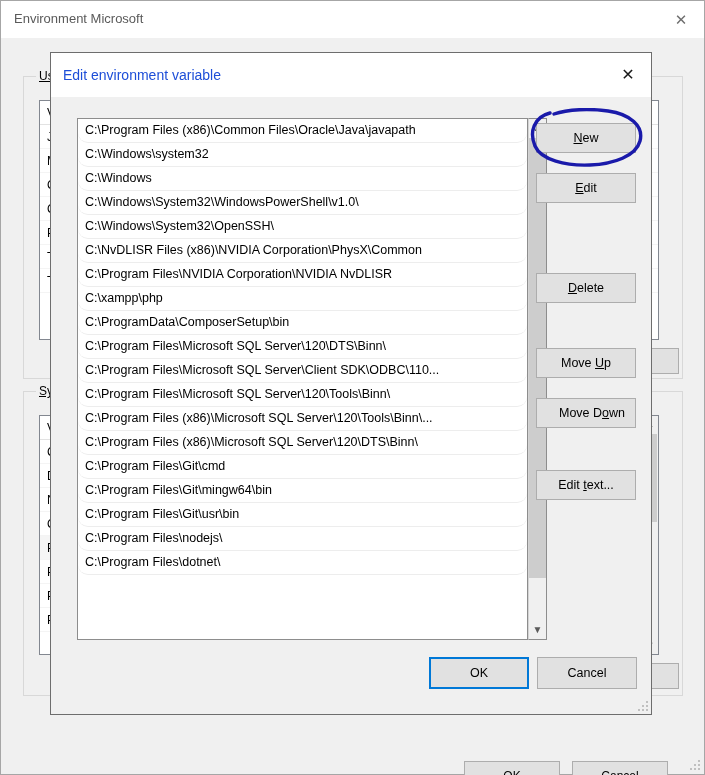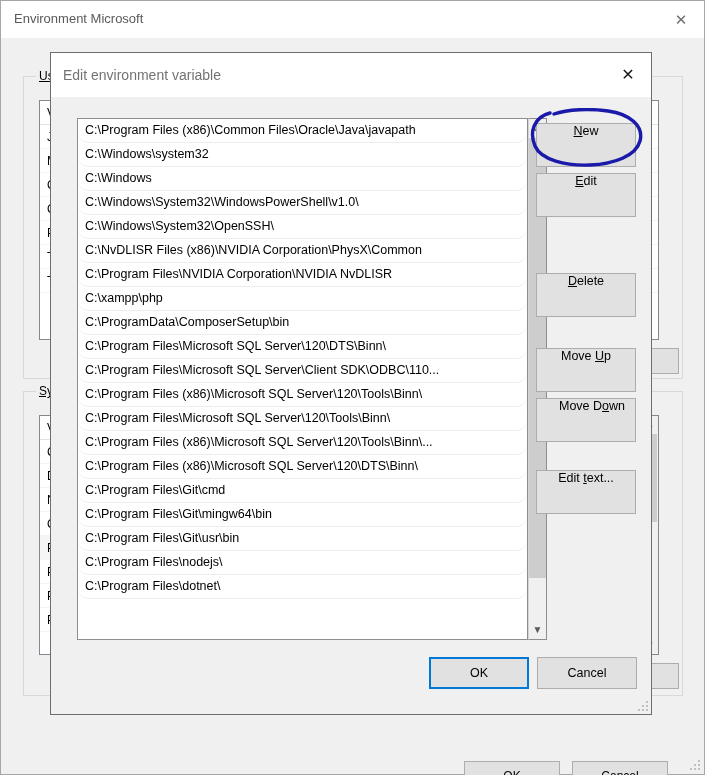--- a/index.html
+++ b/index.html
@@ -178,21 +178,21 @@
     width: 100%;
     height: 44px;
     background: #ffffff;
     box-sizing: border-box;
   }
   #dlg-title {
     position: absolute;
     left: 12px;
     top: 14px;
     font-size: 14px;
-    color: #737373;
+    color: #1d4ed8;
     white-space: nowrap;
   }
   #dlg-close {
     position: absolute;
     right: 0; top: 0;
     width: 46px;
     height: 44px;
     color: #1a1a1a;
     font-size: 16px;
     line-height: 44px;
@@ -262,27 +262,28 @@
     width: 100%;
     height: 440px;
     background: #cdcdcd;
     cursor: default;
   }
 
   
   .dlg-btn {
     position: absolute;
     width: 100px;
-    height: 44px;
+    height: 30px;
     background: #e1e1e1;
     border: 1px solid #adadad;
     box-sizing: border-box;
     font-size: 12.5px;
     color: #000;
     display: flex;
+    align-items: center;
     justify-content: center;
     cursor: default;
   }
   .dlg-btn u { text-decoration: underline; }
 
   
   #dlg-ok {
     position: absolute;
     left: 378px;
     top: 604px;
@@ -404,21 +405,20 @@
       <div class="path-row">C:\Windows\system32</div>
       <div class="path-row">C:\Windows</div>
       <div class="path-row">C:\Windows\System32\WindowsPowerShell\v1.0\</div>
       <div class="path-row">C:\Windows\System32\OpenSSH\</div>
       <div class="path-row">C:\NvDLISR Files (x86)\NVIDIA Corporation\PhysX\Common</div>
       <div class="path-row">C:\Program Files\NVIDIA Corporation\NVIDIA NvDLISR</div>
       <div class="path-row">C:\xampp\php</div>
       <div class="path-row">C:\ProgramData\ComposerSetup\bin</div>
       <div class="path-row">C:\Program Files\Microsoft SQL Server\120\DTS\Binn\</div>
       <div class="path-row">C:\Program Files\Microsoft SQL Server\Client SDK\ODBC\110...</div>
-      <div class="path-row">C:\Program Files (x86)\Microsoft SQL Server\120\Tools\Binn\</div>
       <div class="path-row">C:\Program Files\Microsoft SQL Server\120\Tools\Binn\</div>
       <div class="path-row">C:\Program Files (x86)\Microsoft SQL Server\120\Tools\Binn\...</div>
       <div class="path-row">C:\Program Files (x86)\Microsoft SQL Server\120\DTS\Binn\</div>
       <div class="path-row">C:\Program Files\Git\cmd</div>
       <div class="path-row">C:\Program Files\Git\mingw64\bin</div>
       <div class="path-row">C:\Program Files\Git\usr\bin</div>
       <div class="path-row">C:\Program Files\nodejs\</div>
       <div class="path-row">C:\Program Files\dotnet\</div>
     </div>
 

